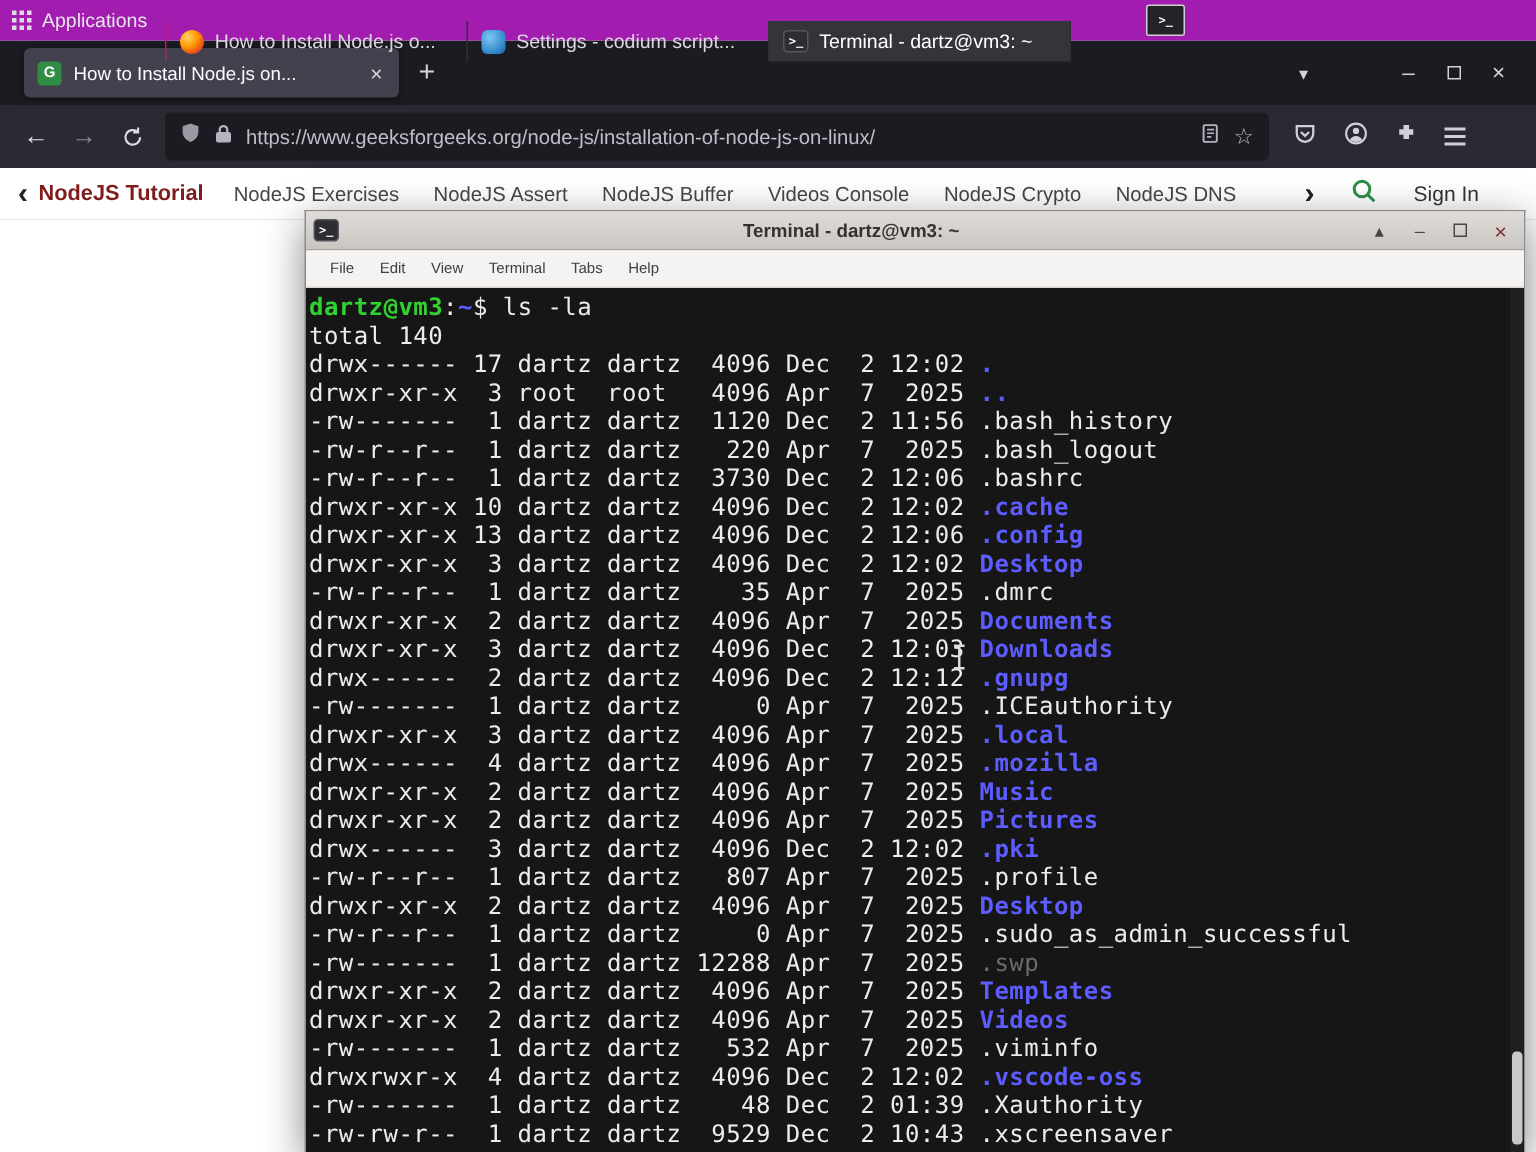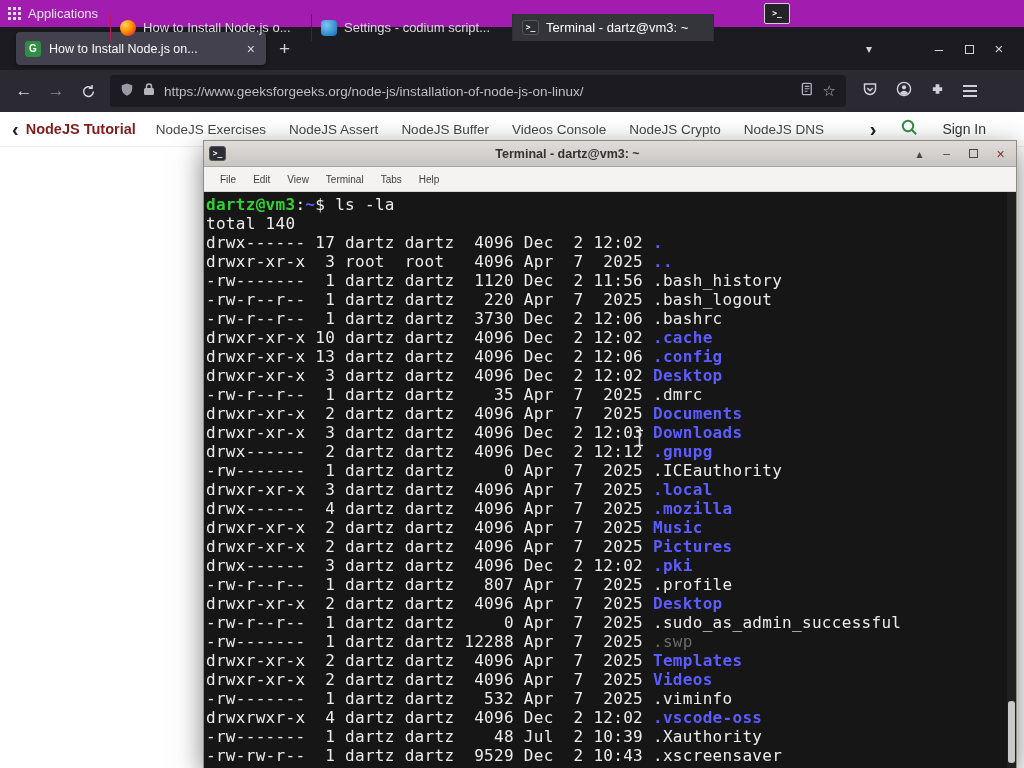--- a/index.html
+++ b/index.html
@@ -246,21 +246,21 @@
             <div class="tline"><span>drwxr-xr-x  2 dartz dartz  4096 Apr  7  2025 </span><span class="n-dir">Pictures</span></div>
             <div class="tline"><span>drwx------  3 dartz dartz  4096 Dec  2 12:02 </span><span class="n-dir">.pki</span></div>
             <div class="tline"><span>-rw-r--r--  1 dartz dartz   807 Apr  7  2025 </span><span class="n-file">.profile</span></div>
             <div class="tline"><span>drwxr-xr-x  2 dartz dartz  4096 Apr  7  2025 </span><span class="n-dir">Desktop</span></div>
             <div class="tline"><span>-rw-r--r--  1 dartz dartz     0 Apr  7  2025 </span><span class="n-file">.sudo_as_admin_successful</span></div>
             <div class="tline"><span>-rw-------  1 dartz dartz 12288 Apr  7  2025 </span><span class="n-dim">.swp</span></div>
             <div class="tline"><span>drwxr-xr-x  2 dartz dartz  4096 Apr  7  2025 </span><span class="n-dir">Templates</span></div>
             <div class="tline"><span>drwxr-xr-x  2 dartz dartz  4096 Apr  7  2025 </span><span class="n-dir">Videos</span></div>
             <div class="tline"><span>-rw-------  1 dartz dartz   532 Apr  7  2025 </span><span class="n-file">.viminfo</span></div>
             <div class="tline"><span>drwxrwxr-x  4 dartz dartz  4096 Dec  2 12:02 </span><span class="n-dir">.vscode-oss</span></div>
-            <div class="tline"><span>-rw-------  1 dartz dartz    48 Jul  2 10:39 </span><span class="n-file">.Xauthority</span></div>
+            <div class="tline"><span>-rw-------  1 dartz dartz    48 Dec  2 01:39 </span><span class="n-file">.Xauthority</span></div>
             <div class="tline"><span>-rw-rw-r--  1 dartz dartz  9529 Dec  2 10:43 </span><span class="n-file">.xscreensaver</span></div>
           </div>
       </div>
       <div class="t-scroll">
         <div class="t-thumb"></div>
       </div>
       <div class="ibeam">
         <svg width="11" height="18" viewBox="0 0 11 18">
             <path d="M2 1.5h7M2 16.5h7M5.5 1.5v15" stroke="#dedede" stroke-width="1.6" fill="none"></path>
           </svg>

